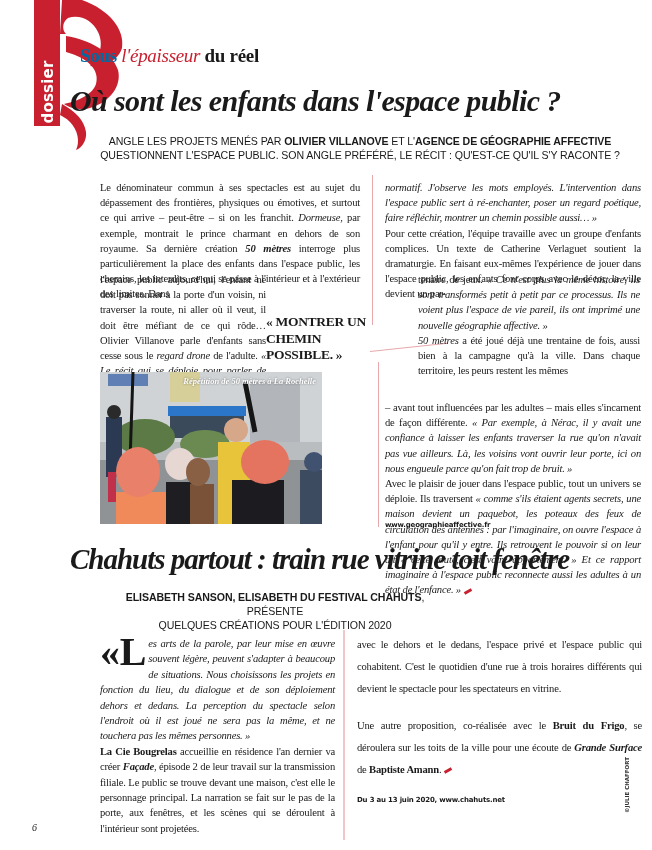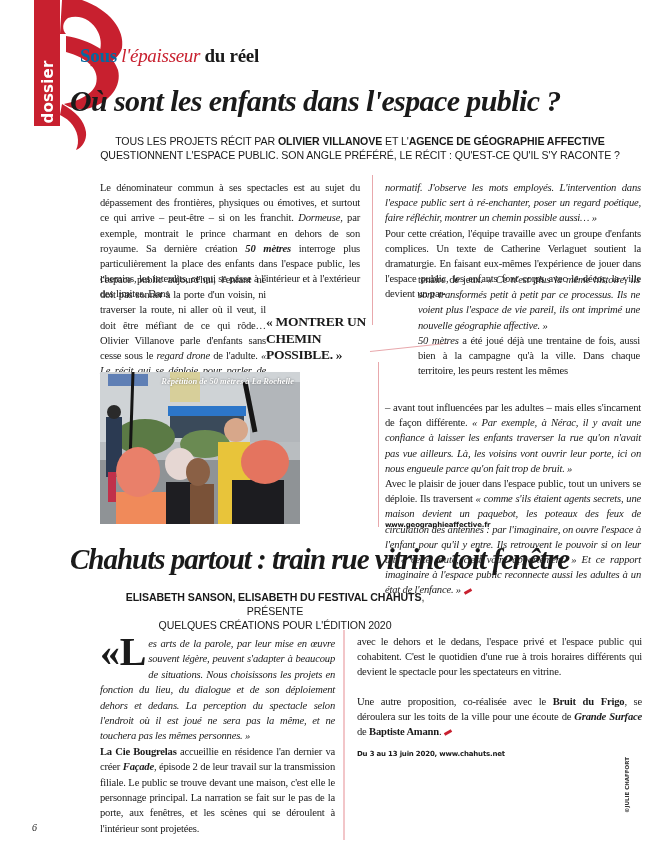--- a/index.html
+++ b/index.html
@@ -31,32 +31,32 @@
   .quote-top { position:absolute; left:266px; top:314px; width:100px; font-size:13.5px; font-weight:bold; line-height:16.5px; letter-spacing:-0.3px; }
 
   .c2a { left:385px; top:180px; width:256px; }
   .c2b { left:418px; top:272px; width:222px; }
   .c2c { left:385px; top:400px; width:256px; }
   .vline { position:absolute; background:#e8a8ac; width:1px; }
   .vline1 { left:372px; top:175px; height:150px; }
   .vline2 { left:378px; top:362px; height:165px; }
   .slant { position:absolute; left:370px; top:351px; width:78px; height:1px; background:#e8a8ac; transform:rotate(-6deg); transform-origin:left center; }
 
-  .photo { position:absolute; left:100px; top:372px; width:200px; height:152px; overflow:hidden; background:#be185d; }
+  .photo { position:absolute; left:100px; top:372px; width:222px; height:152px; overflow:hidden; background:#be185d; }
   .photo-caption { position:absolute; right:6px; top:4px; color:#fff; font-style:italic; font-size:8.5px; font-weight:bold; text-shadow:0 0 2px rgba(0,0,0,.5); }
 
   .url1 { position:absolute; left:385px; top:521px; font-family:"DejaVu Sans", sans-serif; font-weight:bold; font-size:7px; letter-spacing:-0.2px; }
   .endmark { display:inline-block; width:8px; height:3px; background:#c8202f; transform:rotate(-30deg); margin-left:3px; vertical-align:middle; }
 
   .title2 { position:absolute; left:70px; top:543px; font-size:29px; font-style:italic; font-weight:bold; letter-spacing:-1px; white-space:nowrap;text-align:right; }
   .chapo2 { top:590px; left:100px; width:350px; }
 
   .c3 { left:100px; top:636px; width:235px; line-height:15.4px; }
   .c3 .bigq { float:left; font-family:"Liberation Serif", serif; font-size:40px; font-weight:bold; line-height:30px; margin-right:2px; margin-top:1px; }
-  .c4 { left:357px; top:634px; width:285px; line-height:15px; }
+  .c4 { left:357px; top:634px; width:285px; line-height:22px; }
   .vline3 { left:343px; top:630px; height:210px; background:#f2c6c9; width:2px; }
   .dates { font-family:"DejaVu Sans", sans-serif; font-weight:bold; font-size:7px; letter-spacing:-0.2px; }
 
   .credit { position:absolute; left:622px; top:745px; width:10px; height:80px; display:flex; align-items:center; justify-content:center; }
   .credit span { transform:rotate(-90deg); white-space:nowrap; font-family:"DejaVu Sans", sans-serif; font-size:5.5px; font-weight:bold; color:#333; }
   .pagenum { position:absolute; left:32px; top:822px; font-style:italic; font-size:10px; }
 </style>
 </head>
 <body>
 
@@ -70,21 +70,21 @@
     <span>dossier</span>
   </div>
 
 <div class="kicker">
   <span class="k1">Sous </span><span class="k2">l'épaisseur</span><span class="k3"> du réel</span>
 </div>
 
 <h1 class="title1">Où sont les enfants dans l'espace public ?</h1>
 
 <div class="chapo chapo1">
-  <span>TOUS LES PROJETS RÉCIT PAR </span><b>OLIVIER VILLANOVE</b><span> ET L'</span><b>AGENCE DE GÉOGRAPHIE AFFECTIVE</b><br>
+  <span>ANGLE LES PROJETS MENÉS PAR </span><b>OLIVIER VILLANOVE</b><span> ET L'</span><b>AGENCE DE GÉOGRAPHIE AFFECTIVE</b><br>
   <span>QUESTIONNENT L'ESPACE PUBLIC. SON ANGLE PRÉFÉRÉ, LE RÉCIT : QU'EST-CE QU'IL S'Y RACONTE ?</span>
 </div>
 
 <div class="col c1">
   <p><span>Le dénominateur commun à ses spectacles est au sujet du dépassement des frontières, physiques ou émotives, et surtout ce qui arrive – peut-être – si on les franchit. </span><i>Dormeuse</i><span>, par exemple, montrait le prince charmant en dehors de son royaume. Sa dernière création </span><b><i>50 mètres</i></b><span> interroge plus particulièrement la place des enfants dans l'espace public, les chemins, les interdits, ce qui se passe à l'intérieur et à l'extérieur des limites. Dans</span></p>
 </div>
 <div class="col c1b">
   <p><span>l'espace public aujourd'hui, l'enfant ne doit pas sonner à la porte d'un voisin, ni traverser la route, ni aller où il veut, il doit être méfiant de ce qui rôde… Olivier Villanove parle d'enfants sans cesse sous le </span><i>regard drone</i><span> de l'adulte. </span><i>« Le récit qui se déploie pour parler de l'espace public est souvent anxiogène, sécuritaire, alarmiste,</i></p>
 </div>
 

